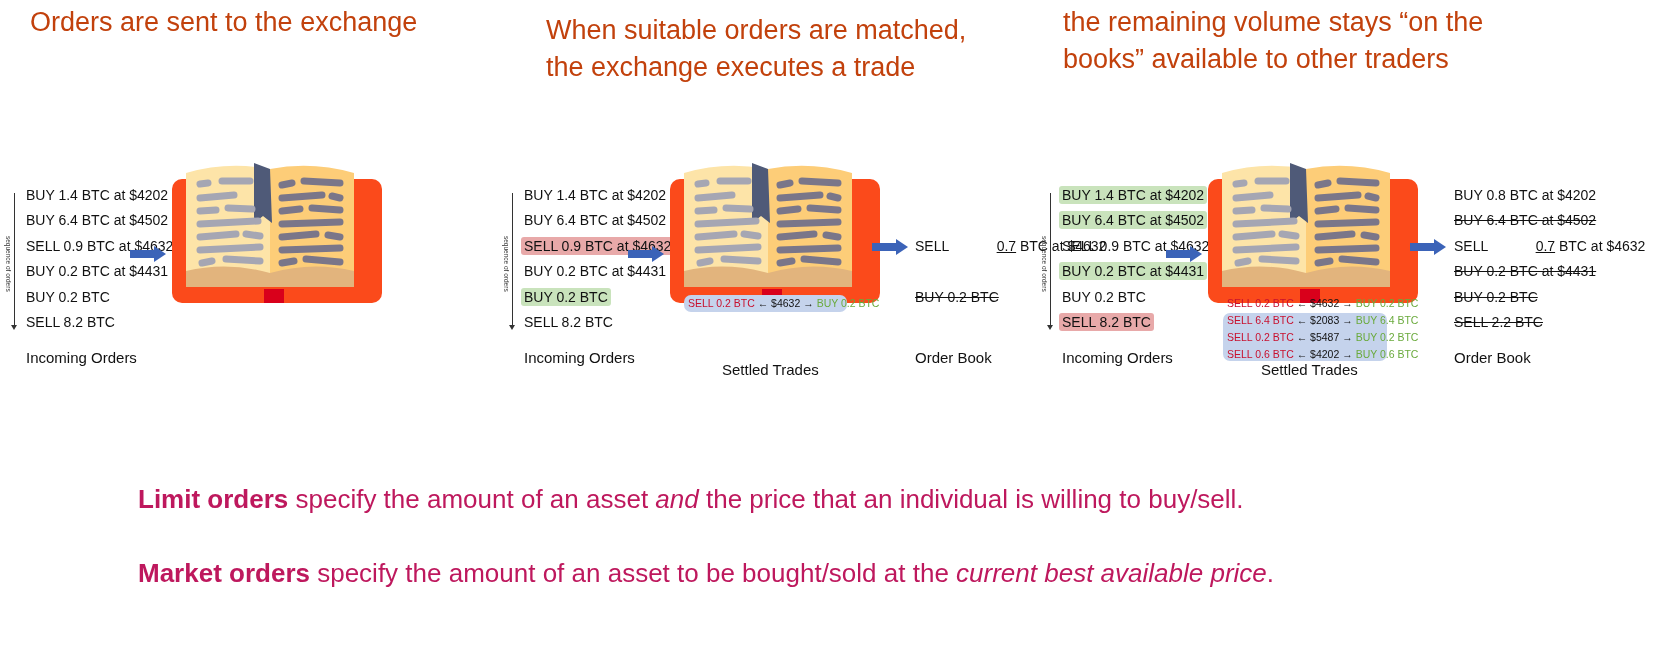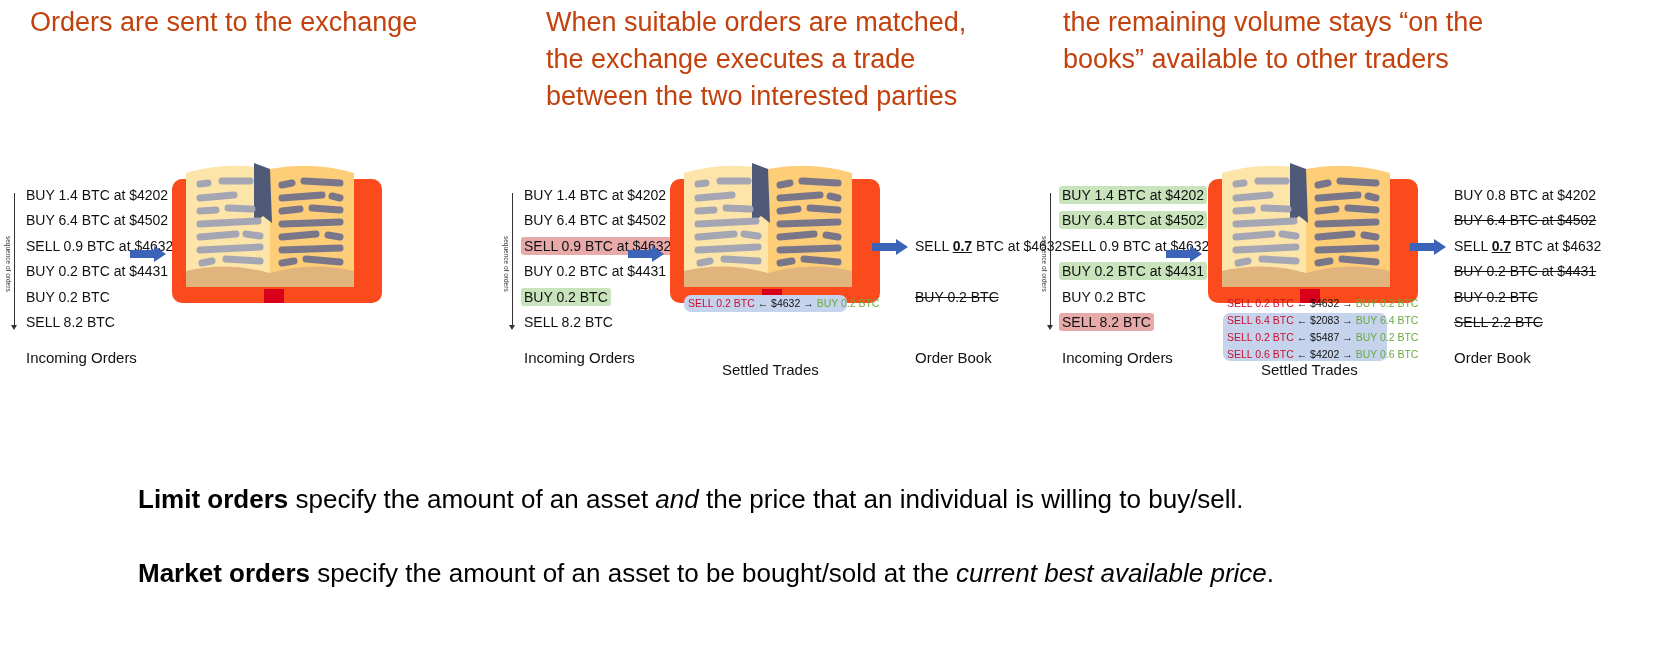--- a/index.html
+++ b/index.html
@@ -17,33 +17,32 @@
           border-left:3.5px solid transparent; border-right:3.5px solid transparent; border-top:5px solid #333; }
   .seq-label { position:absolute; font-size:6.5px; color:#333; transform:rotate(90deg); transform-origin:left top; white-space:nowrap; }
   .caption { font-size:15px; white-space:nowrap; color:#111; }
   .arrow { position:absolute; }
   .book { position:absolute; width:210px; height:160px; }
   .trade { font-size:10.5px; line-height:17px; white-space:nowrap; }
   .sell-t { color:#c8102e; }
   .buy-t { color:#6aaa3c; }
   .price-t { color:#111; }
   .trade-box { position:absolute; background:#c5d3ec; border-radius:7px; }
-  .bottom-line { font-size:26px; white-space:nowrap; color:#000000; }
-  u.num { text-decoration:underline; font-weight:bold; }
+  .bottom-line { font-size:26px; white-space:nowrap; color:#be185d; }
+  u.num { text-decoration:underline; font-weight:normal;margin-left:44px; }
 </style>
 </head>
 <body>
 
 <div class="abs heading" style="left:30px; top:4px;">
   <div>Orders are sent to the exchange</div>
 </div>
-<div class="abs heading" style="left:546px; top:4px;">
+<div class="abs heading" style="left:546px; top:12px;">
   <div>When suitable orders are matched,</div>
   <div>the exchange executes a trade</div>
-  <div>between the two interested parties</div>
 </div>
 <div class="abs heading" style="left:1063px; top:4px;">
   <div>the remaining volume stays “on the</div>
   <div>books” available to other traders</div>
 </div>
 
 <svg width="0" height="0" style="position:absolute">
   <defs>
     <g id="book-graphic">
       <rect x="0" y="18" width="210" height="124" rx="10" fill="#fb4a1b"></rect>

